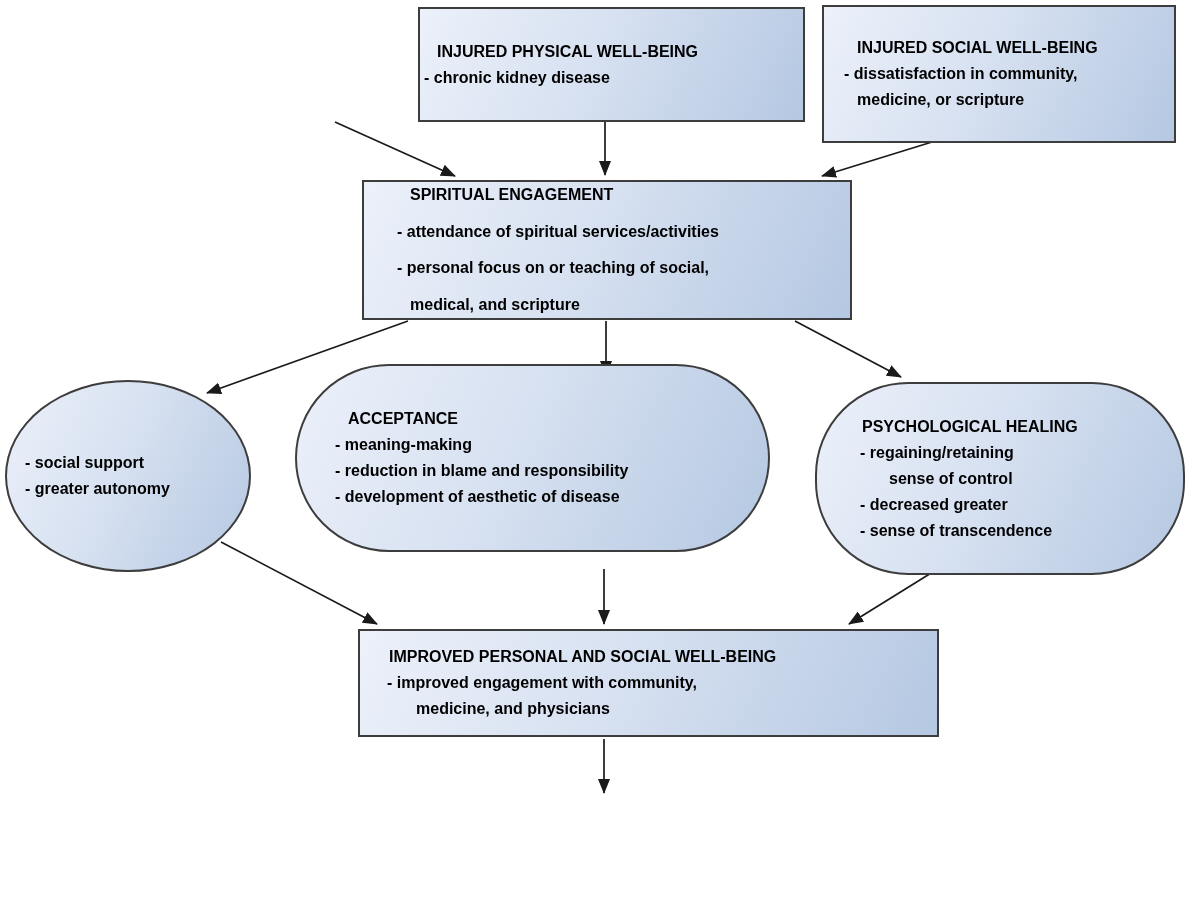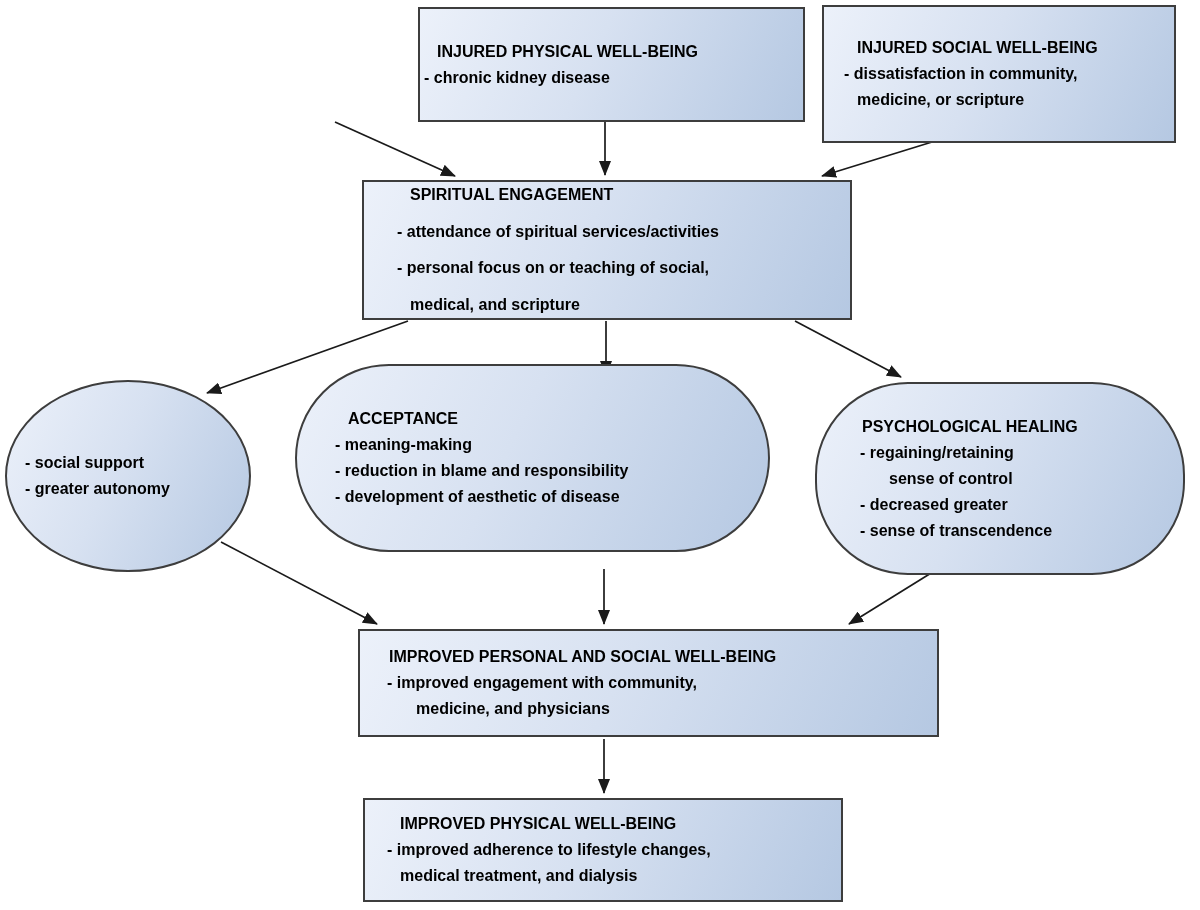--- a/index.html
+++ b/index.html
@@ -114,19 +114,14 @@
       <div class="line bullet">- decreased greater</div>
       <div class="line bullet">- sense of transcendence</div>
     </div>
 
   <div class="shape indent" id="node-improved-personal-social">
       <div class="line title">IMPROVED PERSONAL AND SOCIAL WELL-BEING</div>
       <div class="line bullet">- improved engagement with community,</div>
       <div class="line cont">medicine, and physicians</div>
     </div>
 
-  <div class="shape" id="node-improved-physical">
-      <div class="line title">IMPROVED PHYSICAL WELL-BEING</div>
-      <div class="line bullet">- improved adherence to lifestyle changes,</div>
-      <div class="line cont">medical treatment, and dialysis</div>
-    </div>
 
 </div>
 
 </body></html>

